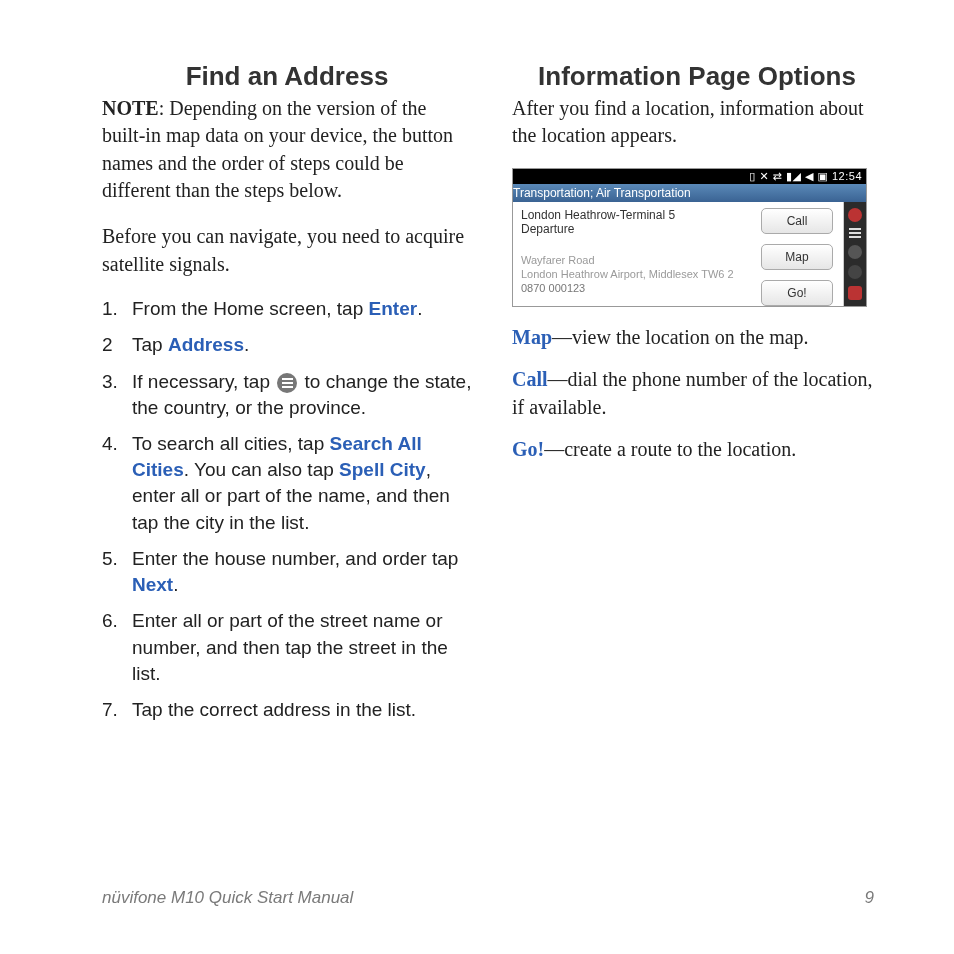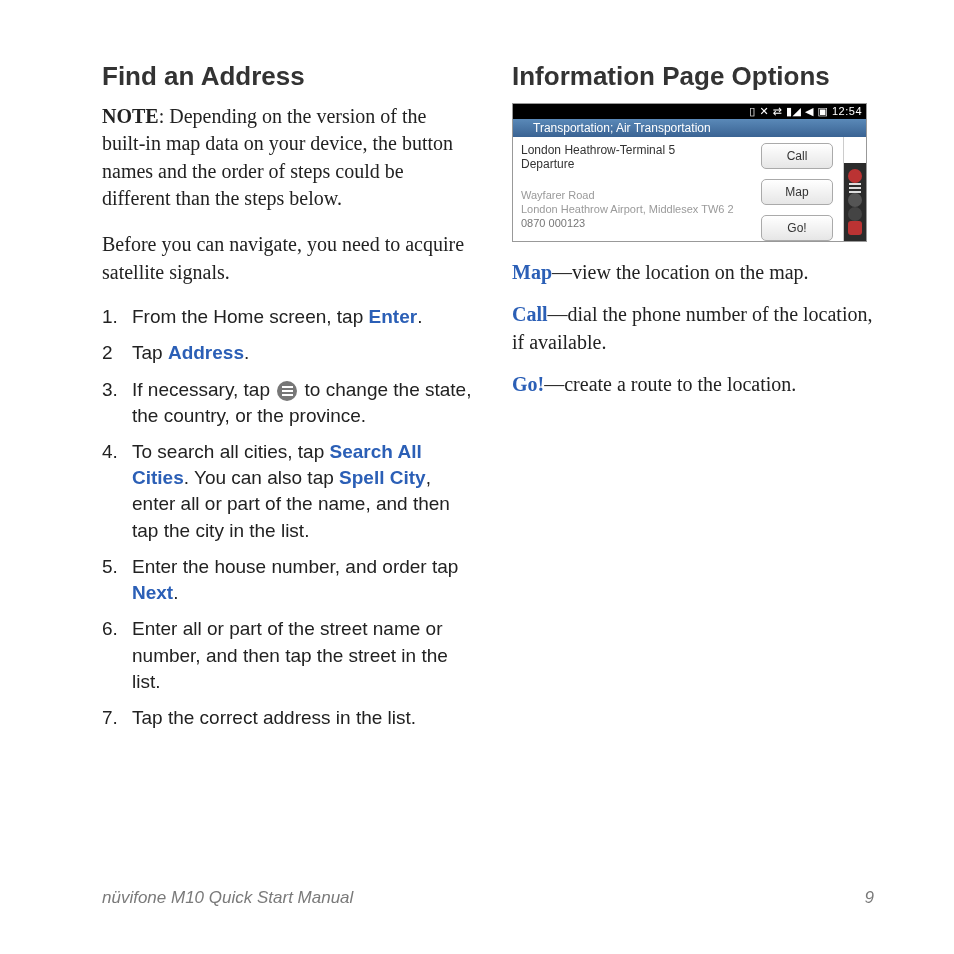--- a/index.html
+++ b/index.html
@@ -16,22 +16,23 @@
     gap: 40px;
   }
   .col {
     flex: 1;
   }
   h2 {
     font-family: Arial, Helvetica, sans-serif;
     font-weight: 700;
     font-size: 26px;
     color: #333;
-    margin-bottom: 12px;
+    margin-bottom: 4px;
     line-height: 1.1;
+    text-align: center;
   }
   p.body {
     font-size: 20px;
     line-height: 1.38;
     margin-bottom: 18px;
   }
   .note-lead { font-weight: 700; }
   ol {
     list-style: none;
     counter-reset: step;
@@ -94,25 +95,24 @@
     font-size: 11px;
     text-align: right;
     padding: 1px 4px;
     letter-spacing: 0.5px;
   }
   .shot-breadcrumb {
     background: linear-gradient(#5a89b8,#3a6393);
     color:#fff;
     font-family: Arial, sans-serif;
     font-size: 12px;
-    padding: 2px 20px;
+    padding: 2px 0;
   }
   .shot-body {
     display:flex;
-    align-items:flex-end;
   }
   .shot-main {
     flex:1;
     padding: 6px 8px 12px 8px;
     font-family: Arial, sans-serif;
     color:#444;
     border-right: 1px solid #ccc;
     position: relative;
   }
   .shot-title1 { font-size:12px; color:#333; }
@@ -208,20 +208,21 @@
       <li>
         <span>Enter the house number, and order tap </span><span class="kw">Next</span><span>.</span>
       </li>
       <li>Enter all or part of the street name or number, and then tap the street in the list.</li>
       <li>Tap the correct address in the list.</li>
     </ol>
   </div>
 
   <div class="col">
     <h2>Information Page Options</h2>
+    <p class="body">After you find a location, information about the location appears.</p>
 
     <div class="shot-wrap">
       <div class="shot-status">
         <span>▯ ✕ ⇄ ▮◢ ◀ ▣ </span><span>12:54</span>
       </div>
       <div class="shot-breadcrumb">Transportation; Air Transportation</div>
       <div class="shot-body">
         <div class="shot-main">
           <div class="shot-title1">London Heathrow-Terminal 5</div>
           <div class="shot-title2">Departure</div>

